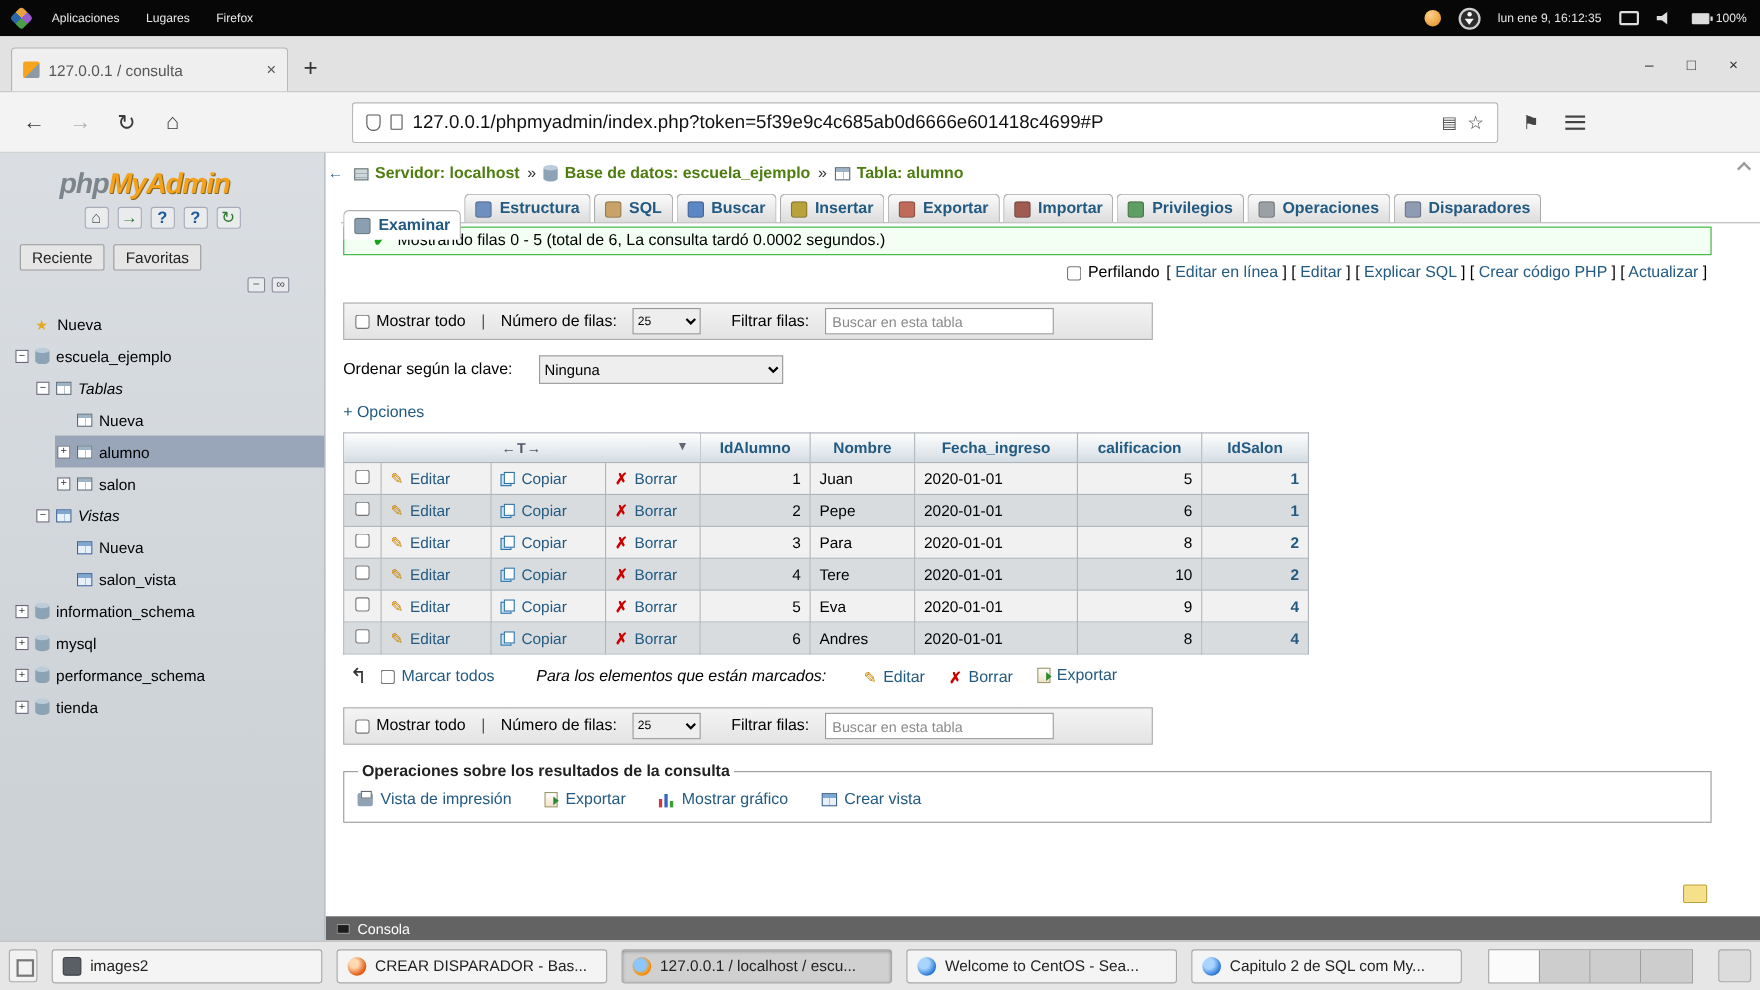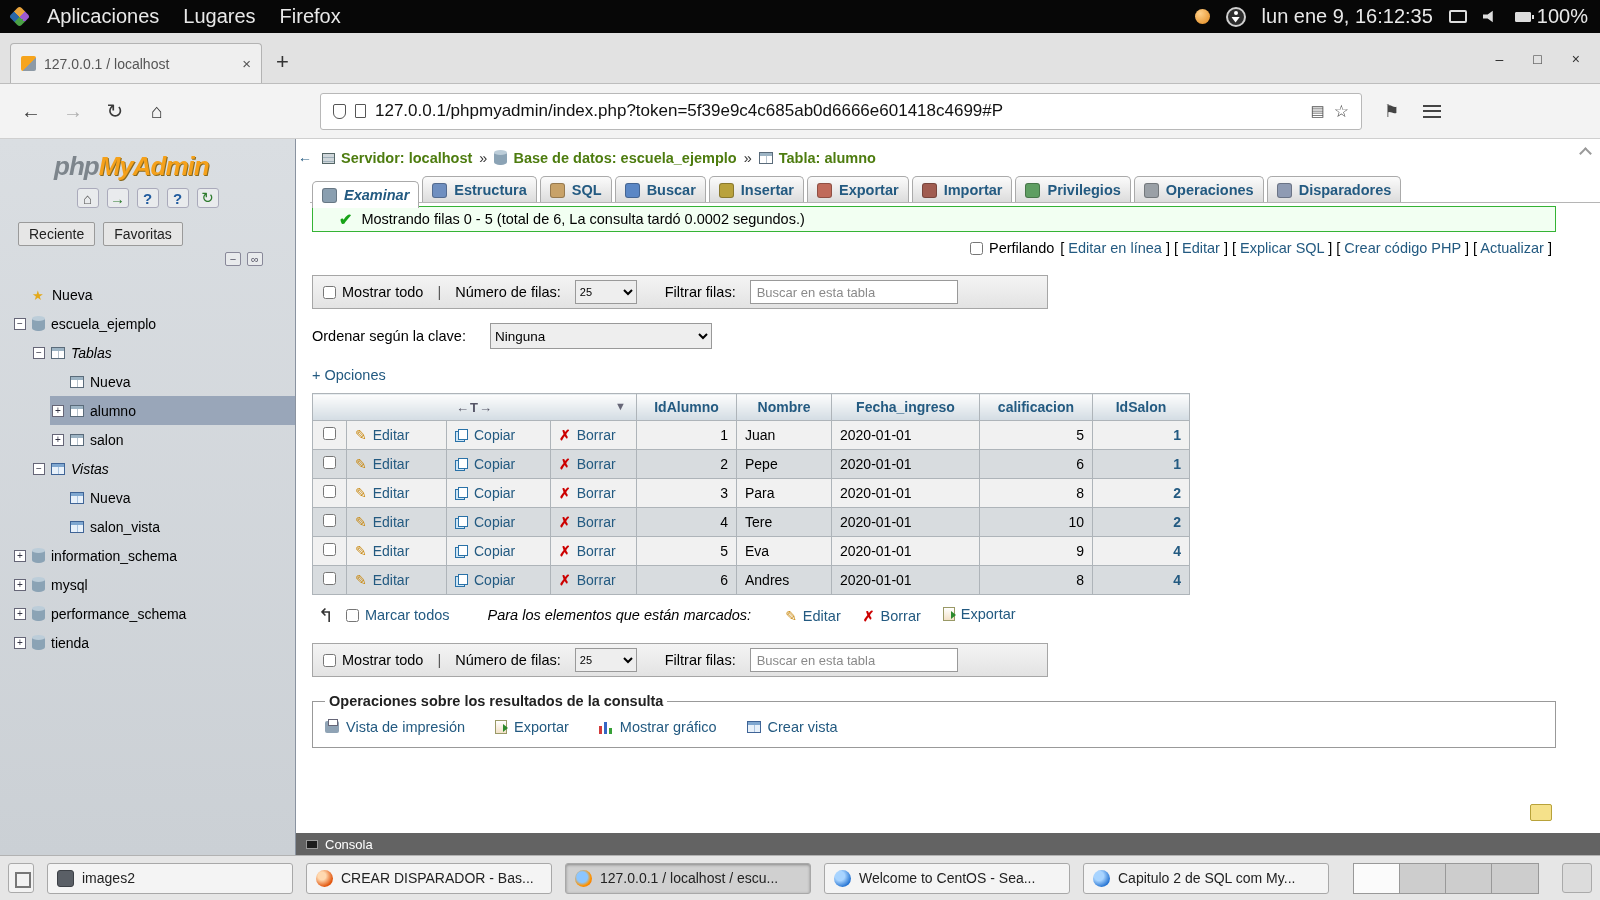--- a/index.html
+++ b/index.html
@@ -2,21 +2,21 @@
 <html style="--link: #235a81; --ok-border: #35b335; --ok-bg: #f2fff2; --th-bg: #d3dce3;"><head>
 <meta charset="utf-8">
 <style>
   *{margin:0;padding:0;box-sizing:border-box;}
   html,body{background:#555;}
   body{font-family:"Liberation Sans",sans-serif;}
   [data-interactable="true"]{cursor:pointer;}
   .screen{width:1600px;height:900px;display:flex;flex-direction:column;background:#fff;overflow:hidden;position:relative;}
 
   
-  .gnome-bar{height:33px;background:#070707;color:#e8e8e8;display:flex;font-size:20px;flex:0 0 auto;}
+  .gnome-bar{height:33px;background:#070707;color:#e8e8e8;display:flex;font-size:11px;flex:0 0 auto;}
   .g-menus{display:flex;align-items:center;padding-left:8px;}
   .centos-icon{width:15px;height:15px;border-radius:3px;background:conic-gradient(#9c5bd1 0 25%,#4aa046 0 50%,#2b67a8 0 75%,#e8a33d 0);transform:rotate(45deg);margin:0 8px 0 4px;}
   .g-menu{padding:0 12px;}
   .g-right{margin-left:auto;display:flex;align-items:center;gap:16px;padding-right:12px;}
   .orange-dot{width:15px;height:15px;border-radius:50%;background:radial-gradient(circle at 35% 30%,#ffd089,#e2891e);}
   .a11y{width:20px;height:20px;border-radius:50%;background:#2d2d2d;border:2px solid #cfcfcf;position:relative;}
   .a11y::before{content:"";position:absolute;top:2px;left:50%;transform:translateX(-50%);width:4px;height:4px;border-radius:50%;background:#fff;}
   .a11y::after{content:"";position:absolute;top:8px;left:50%;transform:translateX(-50%);width:9px;height:6px;background:#fff;clip-path:polygon(0 0,100% 0,50% 100%);}
   .screen-ico{width:18px;height:13px;border:2px solid #ddd;border-radius:2px;}
   .speaker-ico{width:16px;height:13px;background:#ddd;clip-path:polygon(0 35%,30% 35%,62% 5%,62% 95%,30% 65%,0 65%);}
@@ -87,21 +87,21 @@
 
   
   .main{flex:1;background:#fff;position:relative;overflow:hidden;padding-left:14px;color:#000;}
   .collapse-nav{position:absolute;left:2px;top:10px;font-size:14px;color:#235a81;}
   .totop{position:absolute;right:10px;top:10px;width:9px;height:9px;border-top:2px solid #999;border-right:2px solid #999;transform:rotate(-45deg);}
   .breadcrumb{display:flex;align-items:center;gap:7px;margin:8px 0 0 12px;font-size:14.5px;font-weight:bold;color:#235a81;height:22px;}
   .bc-item{display:flex;align-items:center;gap:6px;color:#4d7c0f;}
   .bc-sep{color:#333;font-weight:normal;}
   .tabs{display:flex;gap:3px;align-items:flex-end;margin-top:6px;border-bottom:1px solid #b5b5b5;padding-left:2px;}
   .tab{display:flex;align-items:center;gap:7px;padding:5px 9px 4px;border:1px solid #aaa;border-bottom:none;border-radius:5px 5px 0 0;background:linear-gradient(#fbfbfb,#dcdcdc);color:#235a81;font-weight:bold;font-size:14.5px;white-space:nowrap;margin-bottom:0;}
-  .tab.active{background:#fff;position:relative;top:6px;padding-bottom:5px;font-style:italic;}
+  .tab.active{background:#fff;position:relative;top:16px;padding-bottom:5px;}
   .tab-ico{width:15px;height:15px;border-radius:3px;border:1px solid rgba(0,0,0,.25);flex:0 0 auto;}
   .success{display:flex;align-items:center;gap:9px;border:1px solid var(--ok-border);background:var(--ok-bg);margin:3px 44px 0 2px;padding:3px 8px 3px 26px;font-size:14.5px;height:26px;}
   .check-ico{color:#17a317;font-size:16px;font-weight:bold;}
   .sql-area{margin-top:3px;}
   .sql-code{background:#ececf5;font-family:"DejaVu Sans Mono",monospace;font-size:12.5px;padding:3px 0 3px 8px;height:22px;}
   .tk-kw{color:#0011cc;font-weight:bold;text-decoration:underline dotted;}
   .tk-plain{color:#222;}
   .tk-ident{color:#0a7a2a;}
   .sql-tools{display:flex;justify-content:flex-end;align-items:center;gap:6px;padding:4px 48px 4px 0;font-size:14.5px;height:26px;}
   .prof{display:flex;align-items:center;gap:6px;}
@@ -198,21 +198,21 @@
       <span class="g-batt" data-interactable="true">
         <span class="batt-ico" data-interactable="false"></span>
         <span data-interactable="false">100%</span>
       </span>
     </div>
   </div>
 
   <div class="ff-tabbar" data-interactable="false">
     <div class="ff-tab" data-interactable="true">
       <span class="favicon" data-interactable="false"></span>
-      <span class="tab-title" data-interactable="false">127.0.0.1 / localhost</span>
+      <span class="tab-title" data-interactable="false">127.0.0.1 / consulta</span>
       <span class="tab-close" data-interactable="true">×</span>
     </div>
     <span class="new-tab" data-interactable="true">+</span>
     <div class="win-controls" data-interactable="false">
       <span data-interactable="true">–</span>
       <span data-interactable="true">□</span>
       <span data-interactable="true">×</span>
     </div>
   </div>
 

